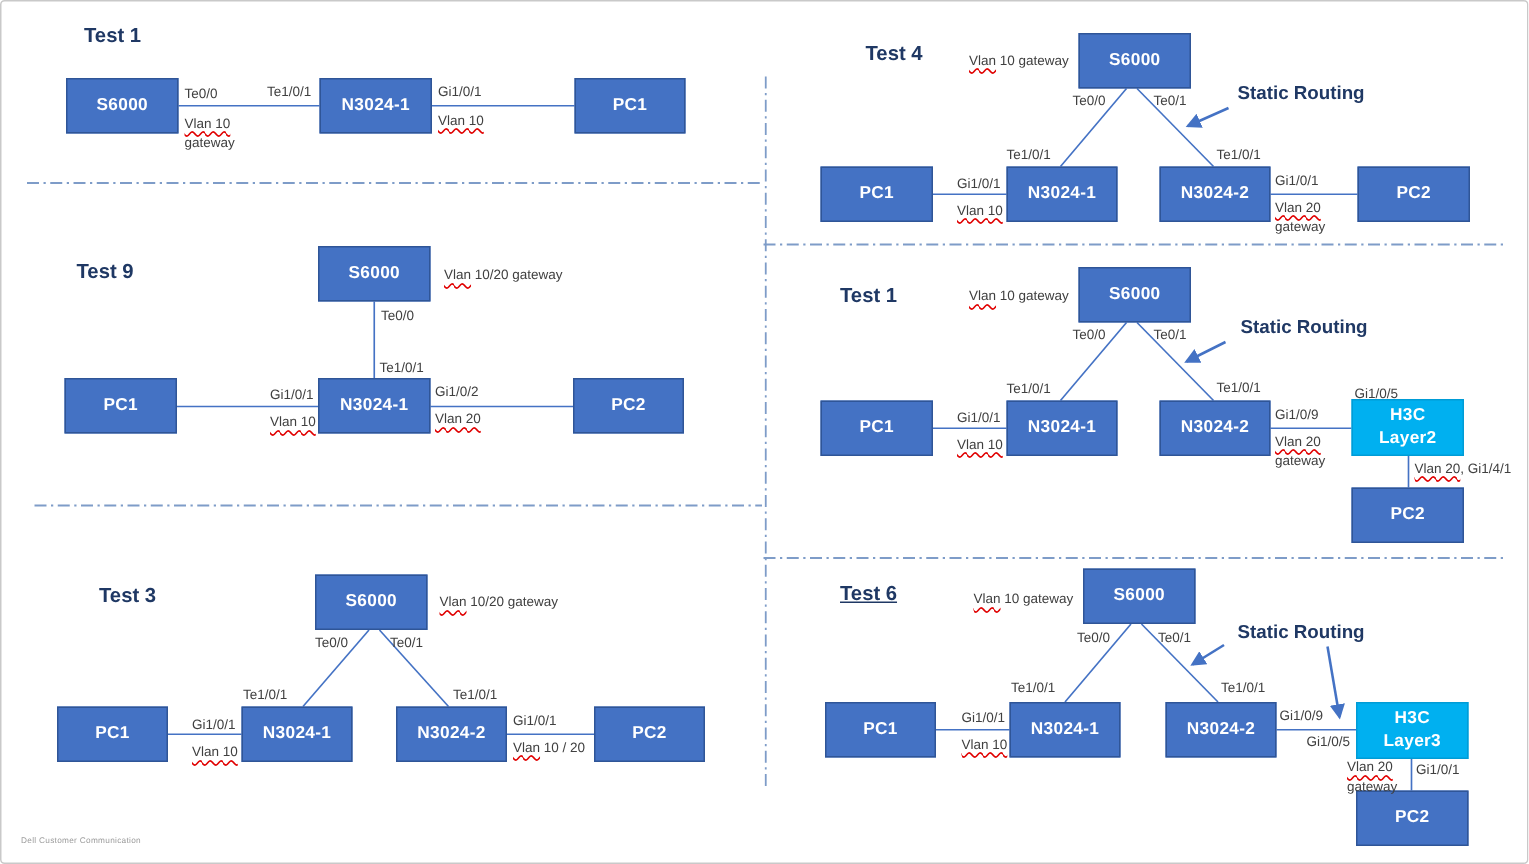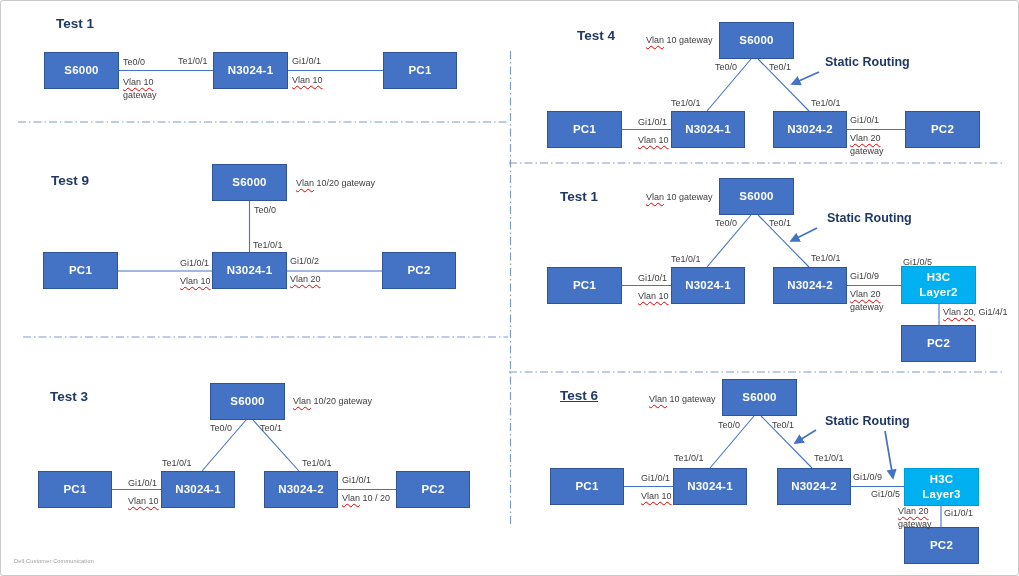--- a/index.html
+++ b/index.html
@@ -136,21 +136,21 @@
       </div>
       <div class="lbl" style="left: 179px; top: 274px;">
         <div class="lbl-line"><span class="wavy">Vlan 10</span></div>
       </div>
       <div class="lbl" style="left: 289px; top: 254px; text-align: center;">
         <div class="lbl-line"><span>Gi1/0/2</span></div>
       </div>
       <div class="lbl" style="left: 289px; top: 272px;">
         <div class="lbl-line"><span class="wavy">Vlan 20</span></div>
       </div>
-      <div class="diagram-title" style="left: 49px; top: 389px; text-align: right;">Test 3</div>
+      <div class="diagram-title" style="left: 65px; top: 389px; text-align: right;">Test 3</div>
       <div class="node blue" style="left: 209px; top: 382px; width: 75px; height: 37px;">
         <span>S6000</span>
       </div>
       <div class="node blue" style="left: 37px; top: 470px; width: 74px; height: 37px;">
         <span>PC1</span>
       </div>
       <div class="node blue" style="left: 160px; top: 470px; width: 74px; height: 37px;">
         <span>N3024-1</span>
       </div>
       <div class="node blue" style="left: 263px; top: 470px; width: 74px; height: 37px;">

